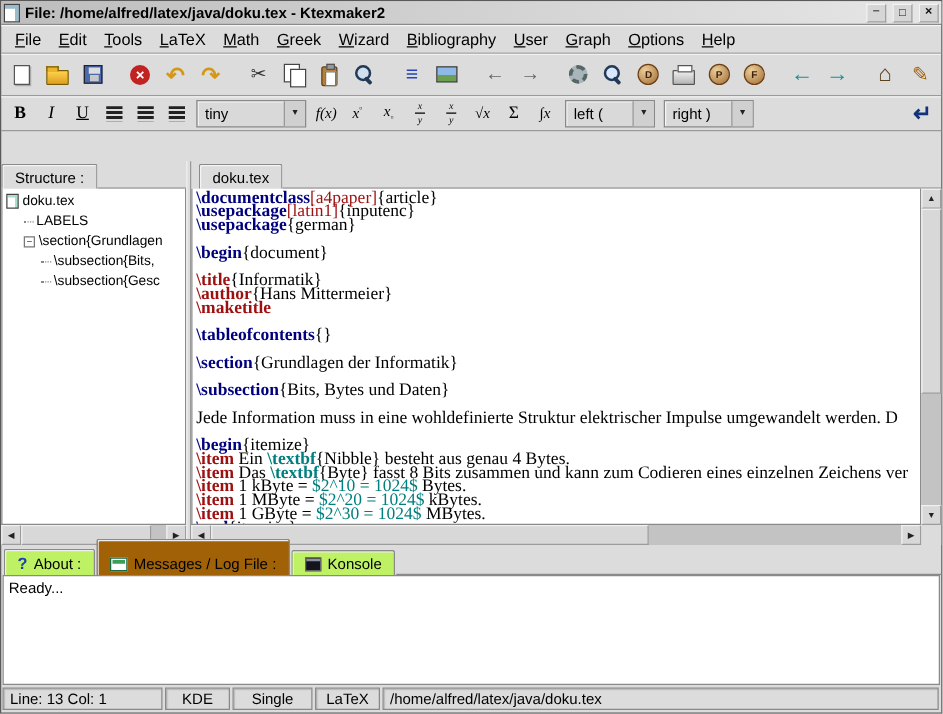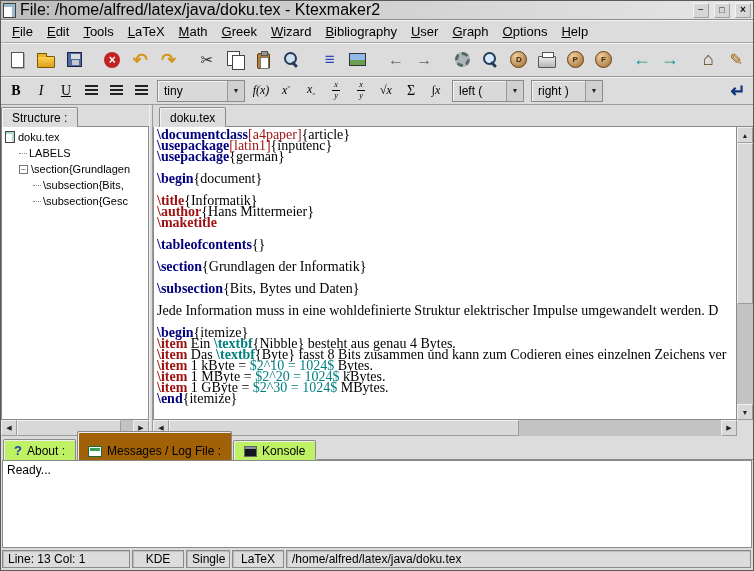--- a/index.html
+++ b/index.html
@@ -8,21 +8,21 @@
 
   .window { width:754px; height:571px; display:flex; flex-direction:column;
             border:1px solid #5a5a5a; background:#dcdcdc; }
 
   
   .titlebar { height:19px; flex:0 0 19px; display:flex; align-items:center;
               background:linear-gradient(to right,#bdbdbd,#e6e6e6);
               border-bottom:1px solid #8a8a8a; padding:0 2px; gap:4px; }
   .tb-icon { width:13px; height:15px; background:#fff; border:1px solid #444;
              box-shadow:inset -3px 3px 0 #9bc; flex:0 0 auto; }
-  .tb-title { font-size:16px; font-weight:normal; color:#000; white-space:nowrap;
+  .tb-title { font-size:12px; font-weight:bold; color:#000; white-space:nowrap;
               overflow:hidden; flex:1; }
   .tb-btn { width:16px; height:15px; background:#d6d6d6; border:1px outset #f4f4f4;
             font-size:10px; line-height:12px; text-align:center; color:#111;
             margin-left:1px; cursor:default; }
   .wb-min::before  { content:"−"; }
   .wb-max::before  { content:"□"; font-size:9px; }
   .wb-close::before{ content:"×"; font-weight:bold; }
 
   
   .menubar { height:23px; flex:0 0 23px; display:flex; align-items:center;
@@ -107,21 +107,21 @@
         background:#d0d0d0; }
   .mt { font-family:"Liberation Serif", serif; font-style:italic; font-size:12px; }
   .mt sup, .mt sub { font-size:7px; font-style:normal; }
   .frac { display:inline-flex; flex-direction:column; align-items:center; line-height:1;
           font-family:"Liberation Serif", serif; font-style:italic; font-size:8px; }
   .frac .fbar { width:8px; height:1px; background:#000; margin:1px 0; }
   .i-enter::before { content:"↵"; font-size:18px; color:#137; font-weight:bold; }
   .spacer { flex:1; }
 
   
-  .main { flex:1; display:flex; min-height:0; }
+  .main { flex:1; display:flex; min-height:0;margin-top:24px; }
   .left-panel { width:148px; flex:0 0 148px; display:flex; flex-direction:column; }
   .lp-tabrow { height:22px; flex:0 0 22px; display:flex; align-items:flex-end; }
   .tab { border:1px solid #8a8a8a; border-bottom:none; background:#dcdcdc;
          box-shadow:inset 1px 1px 0 #f4f4f4; font-size:12px; padding:3px 10px 2px;
          border-radius:2px 2px 0 0; white-space:nowrap; cursor:default; }
   .lp-tabrow .rest, .ed-tabrow .rest { flex:1; border-bottom:1px solid #8a8a8a; height:100%; }
   .lp-body { flex:1; background:#fff; border:1px solid #8a8a8a; border-top:none;
              overflow:hidden; font-size:11px; padding:2px 1px; }
   .tree-item { display:flex; align-items:center; height:16px; white-space:nowrap; color:#000; }
   .tree-doc { width:10px; height:12px; background:#fff; border:1px solid #444;
@@ -466,18 +466,18 @@
         <span class="i-term"></span>
         <span>Konsole</span>
       </div>
       <div class="bt-rest"></div>
     </div>
   <div class="bottom-content">Ready...</div>
 
   <div class="statusbar">
       <div class="sb-seg" style="width: 128px;">Line: 13 Col: 1</div>
       <div class="sb-seg" style="width: 52px; text-align: center;">KDE</div>
-      <div class="sb-seg" style="width: 44px; text-align: center;">Single</div>
+      <div class="sb-seg" style="width: 64px; text-align: center;">Single</div>
       <div class="sb-seg" style="width: 52px; text-align: center;">LaTeX</div>
       <div class="sb-seg" style="flex: 1 1 0%;">/home/alfred/latex/java/doku.tex</div>
     </div>
 
 </div>
 
 </body></html>

